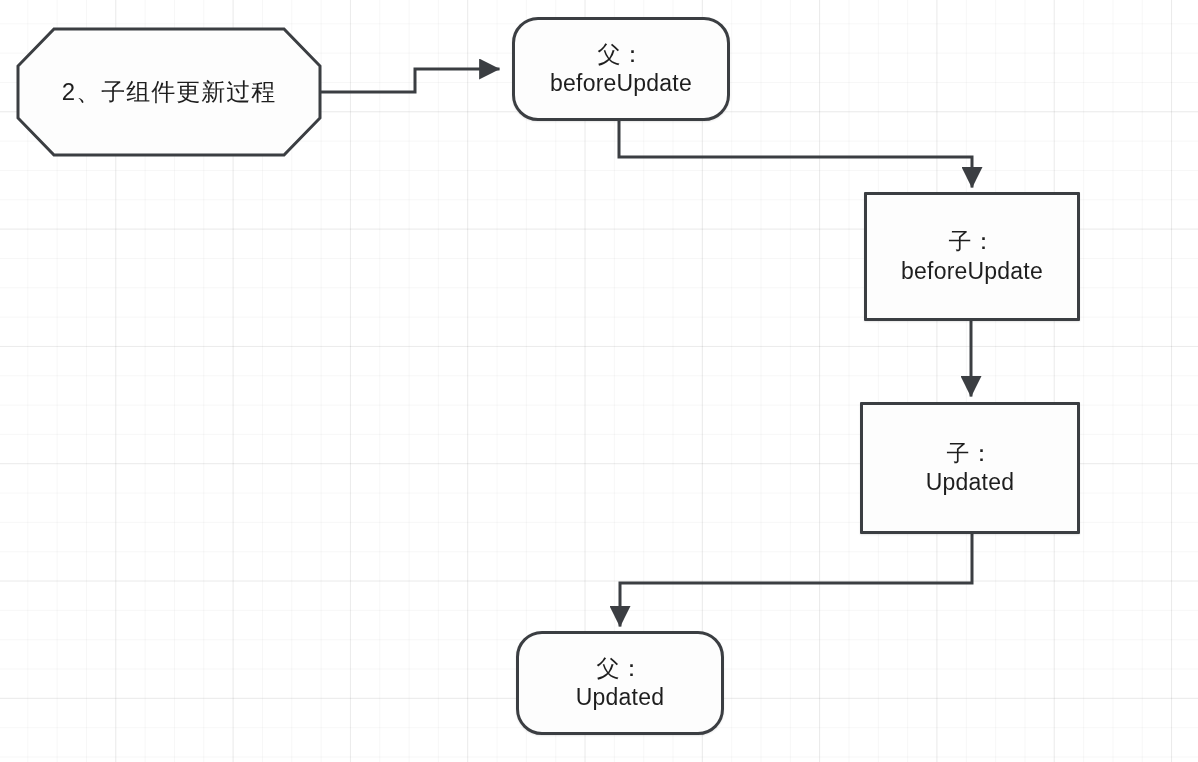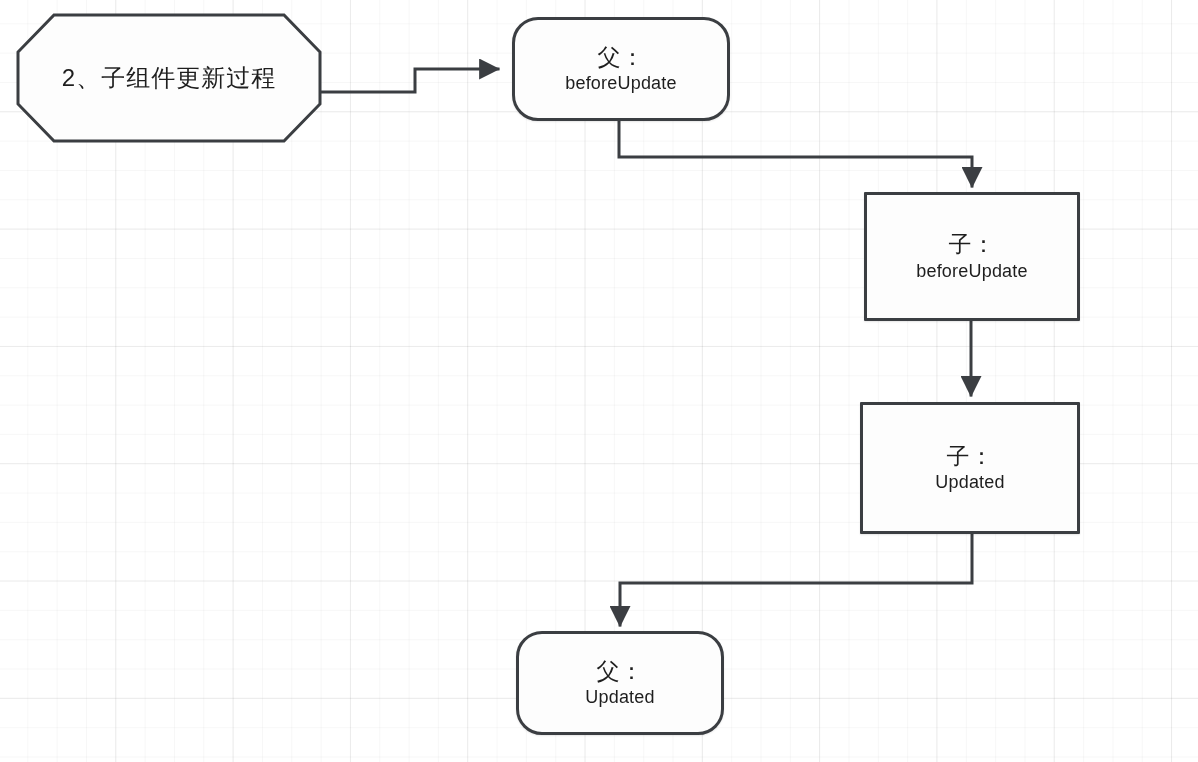--- a/index.html
+++ b/index.html
@@ -48,21 +48,21 @@
     line-height: 1.28;
     text-align: center;
     box-shadow: 0 1px 2px rgba(0,0,0,0.10);
   }
 
   .node .line1 {
     font-size: 23px;
     letter-spacing: 0.5px;
   }
   .node .line2 {
-    font-size: 18px;
+    font-size: 23px;
     letter-spacing: 0.2px;
   }
 
   
   .node.stadium {
     border-radius: 26px;
   }
   
   .node.rect {
     border-radius: 1px;
@@ -101,21 +101,21 @@
 
     <path d="M 320 92 L 415 92 L 415 69 L 498 69" fill="none" stroke="#3b3e42" stroke-width="3" stroke-linecap="square" stroke-linejoin="miter" marker-end="url(#arrow)"></path>
 
     <path d="M 619 120 L 619 157 L 972 157 L 972 186" fill="none" stroke="#3b3e42" stroke-width="3" stroke-linecap="square" stroke-linejoin="miter" marker-end="url(#arrow)"></path>
 
     <path d="M 971 320 L 971 395" fill="none" stroke="#3b3e42" stroke-width="3" stroke-linecap="square" stroke-linejoin="miter" marker-end="url(#arrow)"></path>
 
     <path d="M 972 533 L 972 583 L 620 583 L 620 625" fill="none" stroke="#3b3e42" stroke-width="3" stroke-linecap="square" stroke-linejoin="miter" marker-end="url(#arrow)"></path>
   </svg>
 
-  <div class="node octagon" style="left:16px; top:13px; width:306px; height:130px;">
+  <div class="node octagon" style="left:16px; top:27px; width:306px; height:130px;">
     <svg class="oct-svg" width="306" height="130" viewBox="0 0 306 130" xmlns="http://www.w3.org/2000/svg">
       <polygon points="38,2 268,2 304,39 304,91 268,128 38,128 2,91 2,39" fill="#fdfdfd" stroke="#3b3e42" stroke-width="3" stroke-linejoin="miter"></polygon>
     </svg>
     <span class="oct-label">2、子组件更新过程</span>
   </div>
 
   <div class="node stadium" style="left:512px; top:17px; width:218px; height:104px;">
     <span class="line1">父：</span>
     <span class="line2">beforeUpdate</span>
   </div>

